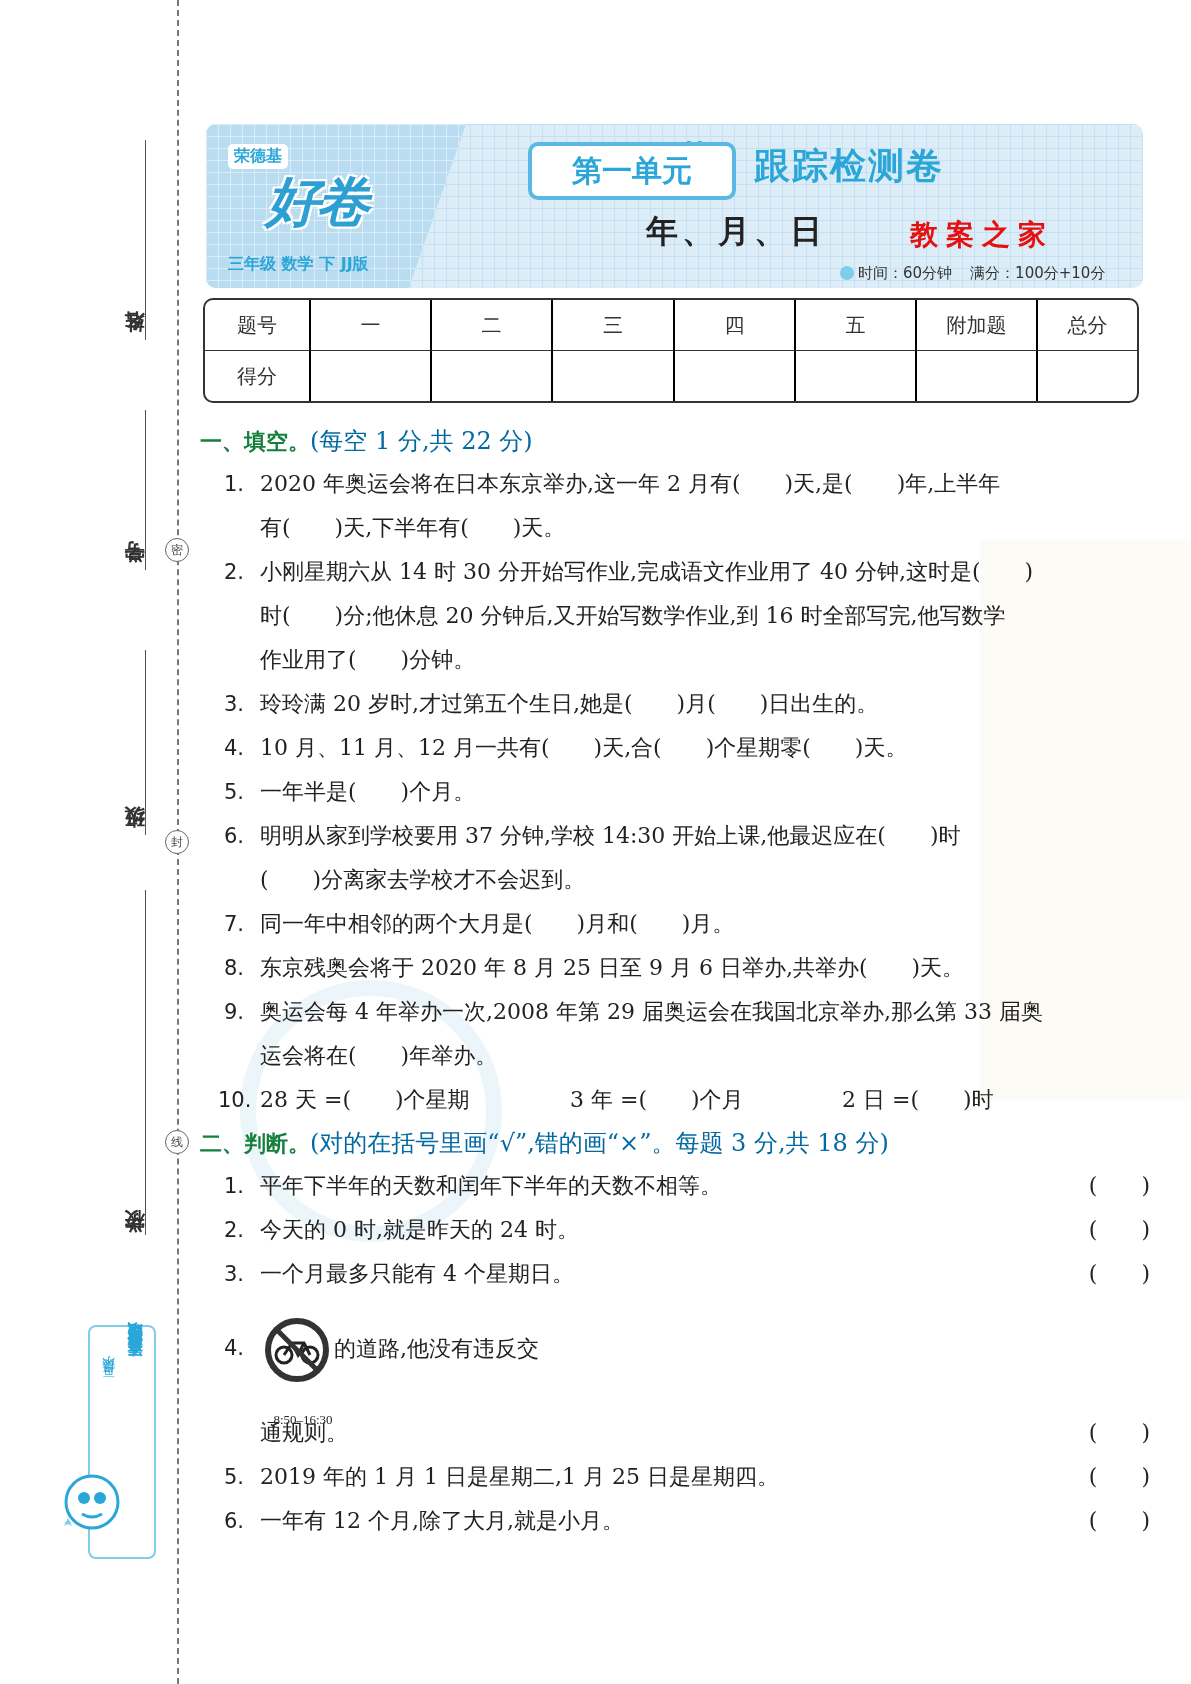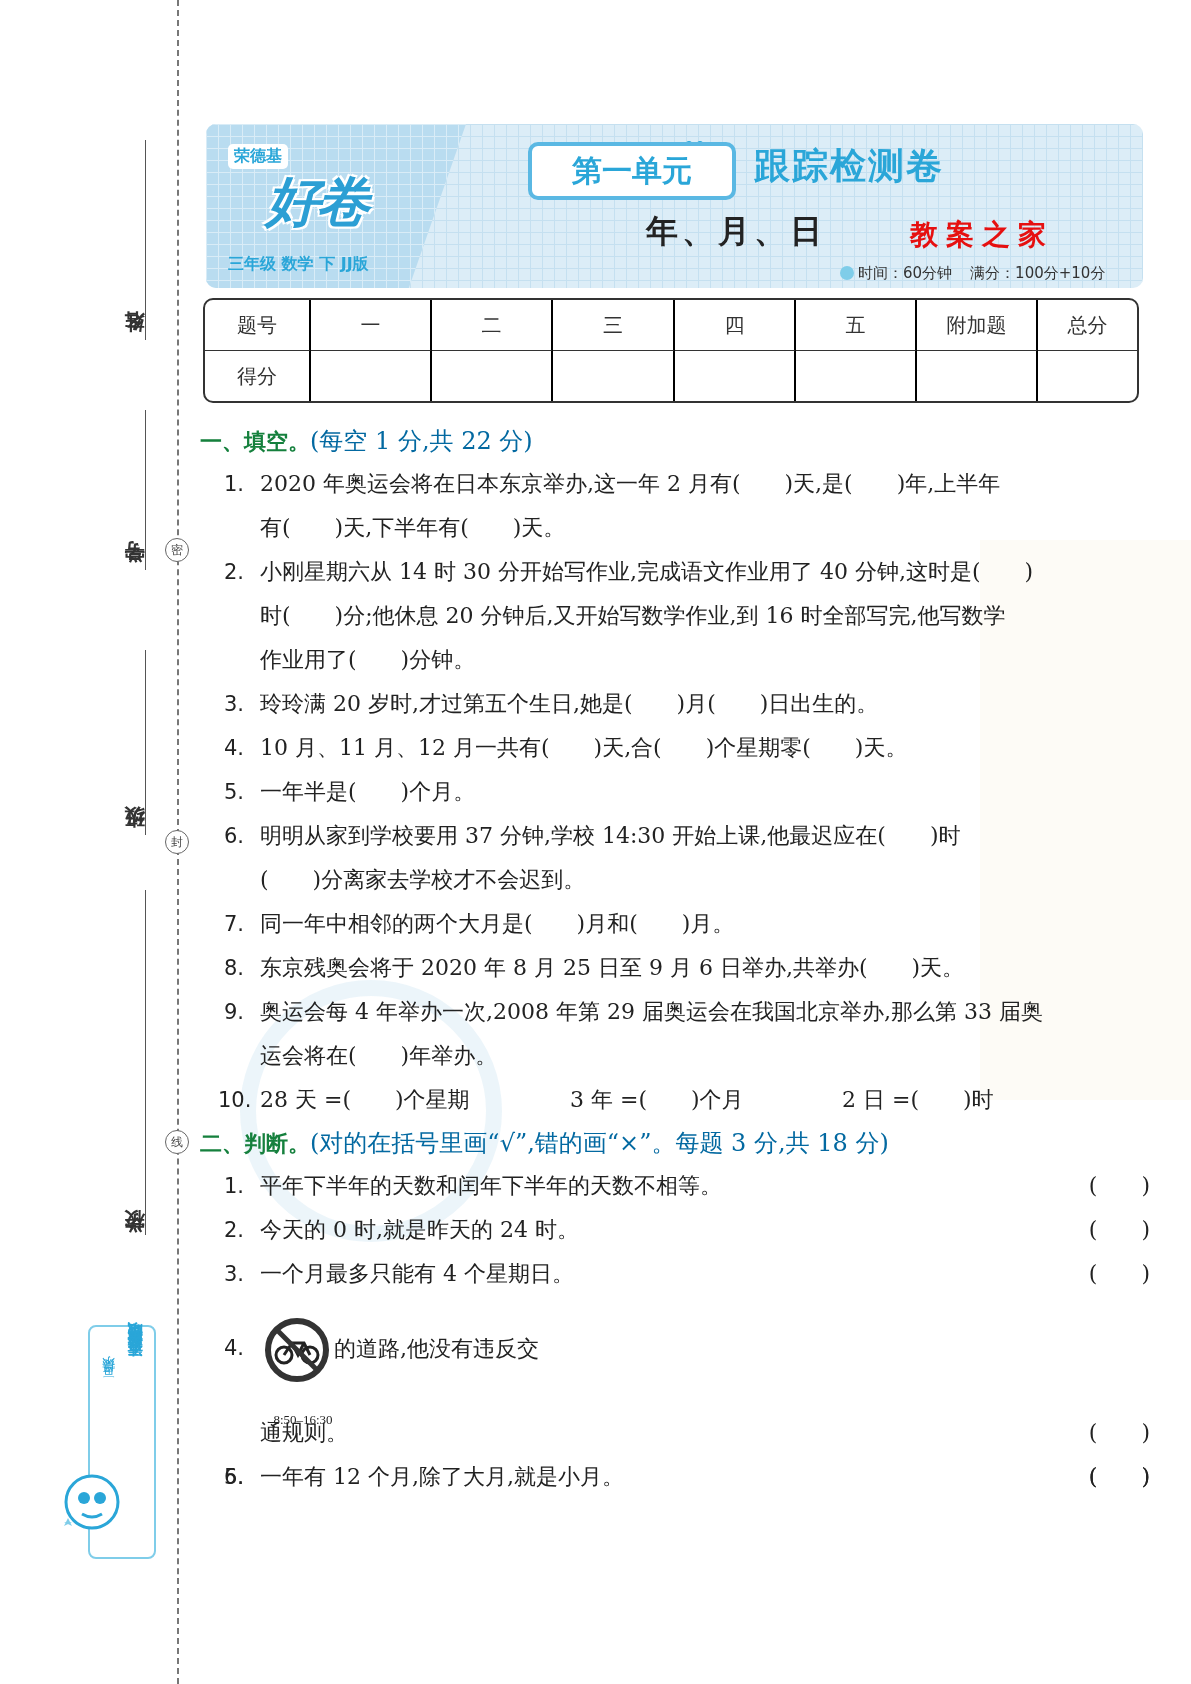--- a/index.html
+++ b/index.html
@@ -235,20 +235,21 @@
         <span class="sign-cap">8:50–16:30</span>
       </span><span>的道路,他没有违反交</span>
     </div>
     <div style="margin-top:28px; position:relative;">
       <span>通规则。</span>
       <span class="paren">(　　)</span>
     </div>
   </div>
   <div class="q judge">
     <span class="num">5.</span>
+    <div>2019 年的 1 月 1 日是星期二,1 月 25 日是星期四。</div>
     <span class="paren">(　　)</span>
   </div>
   <div class="q judge">
     <span class="num">6.</span>
     <div>一年有 12 个月,除了大月,就是小月。</div>
     <span class="paren">(　　)</span>
   </div>
 </div>
 
 </body></html>

